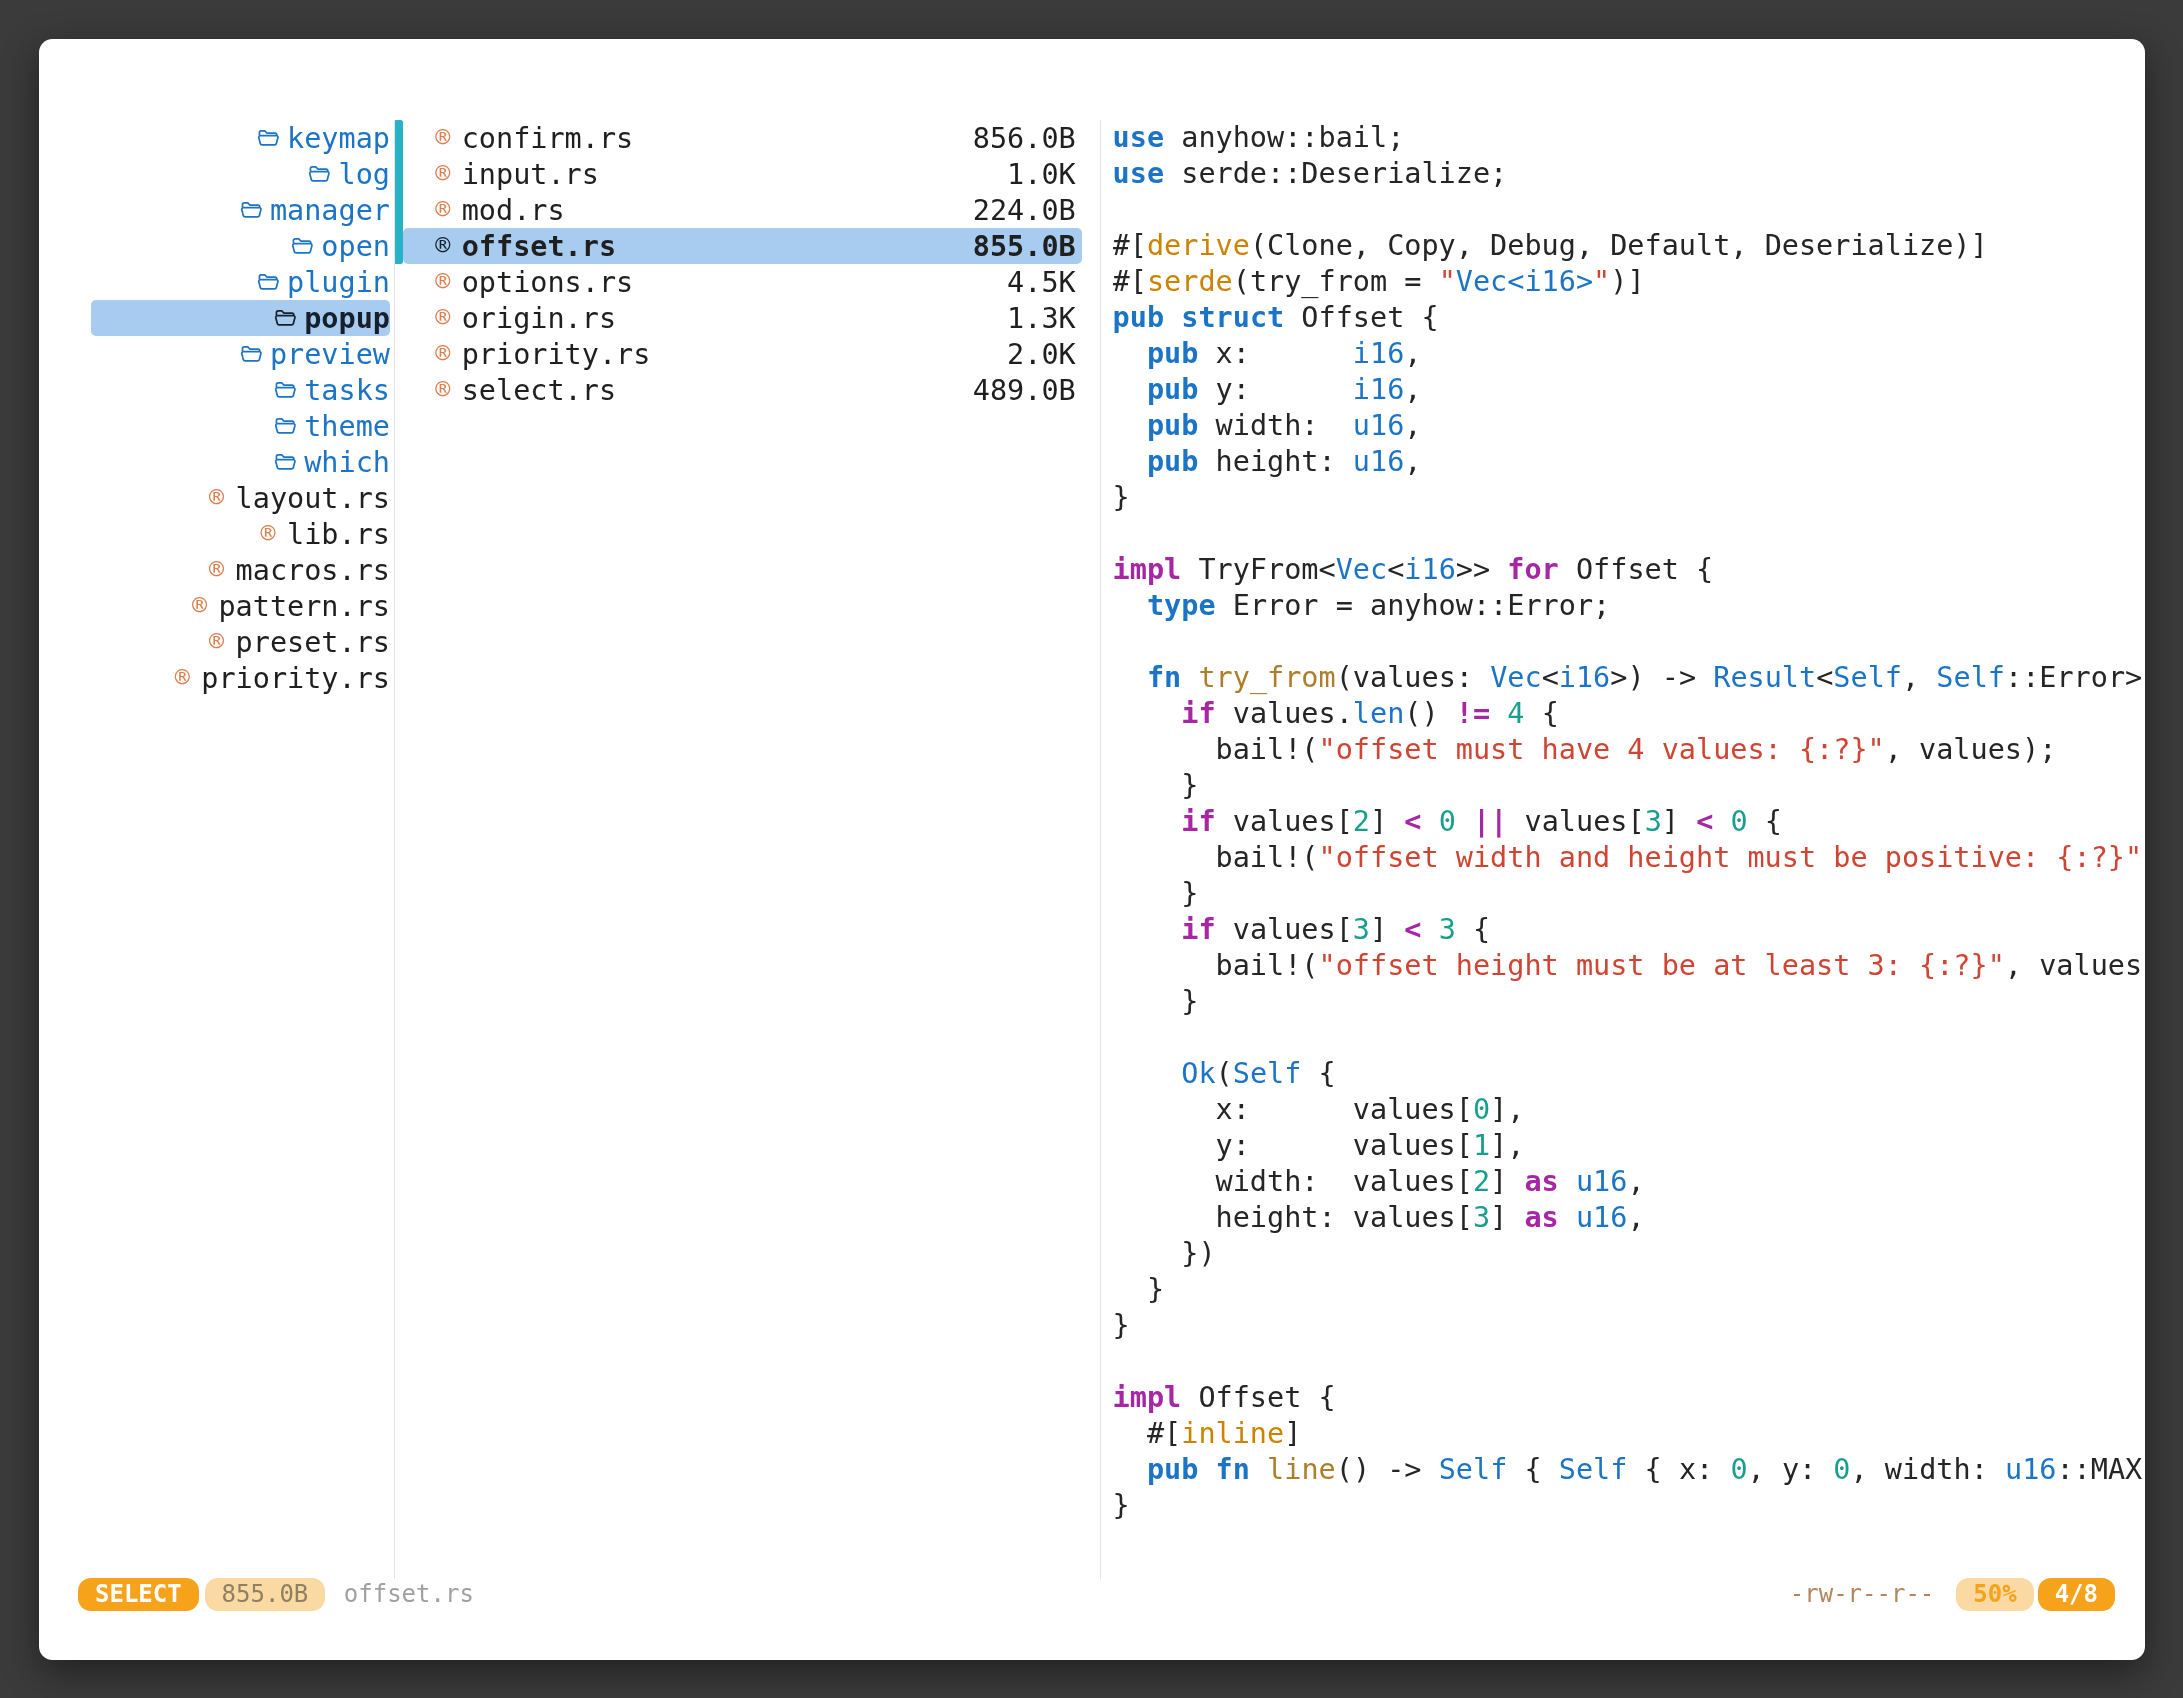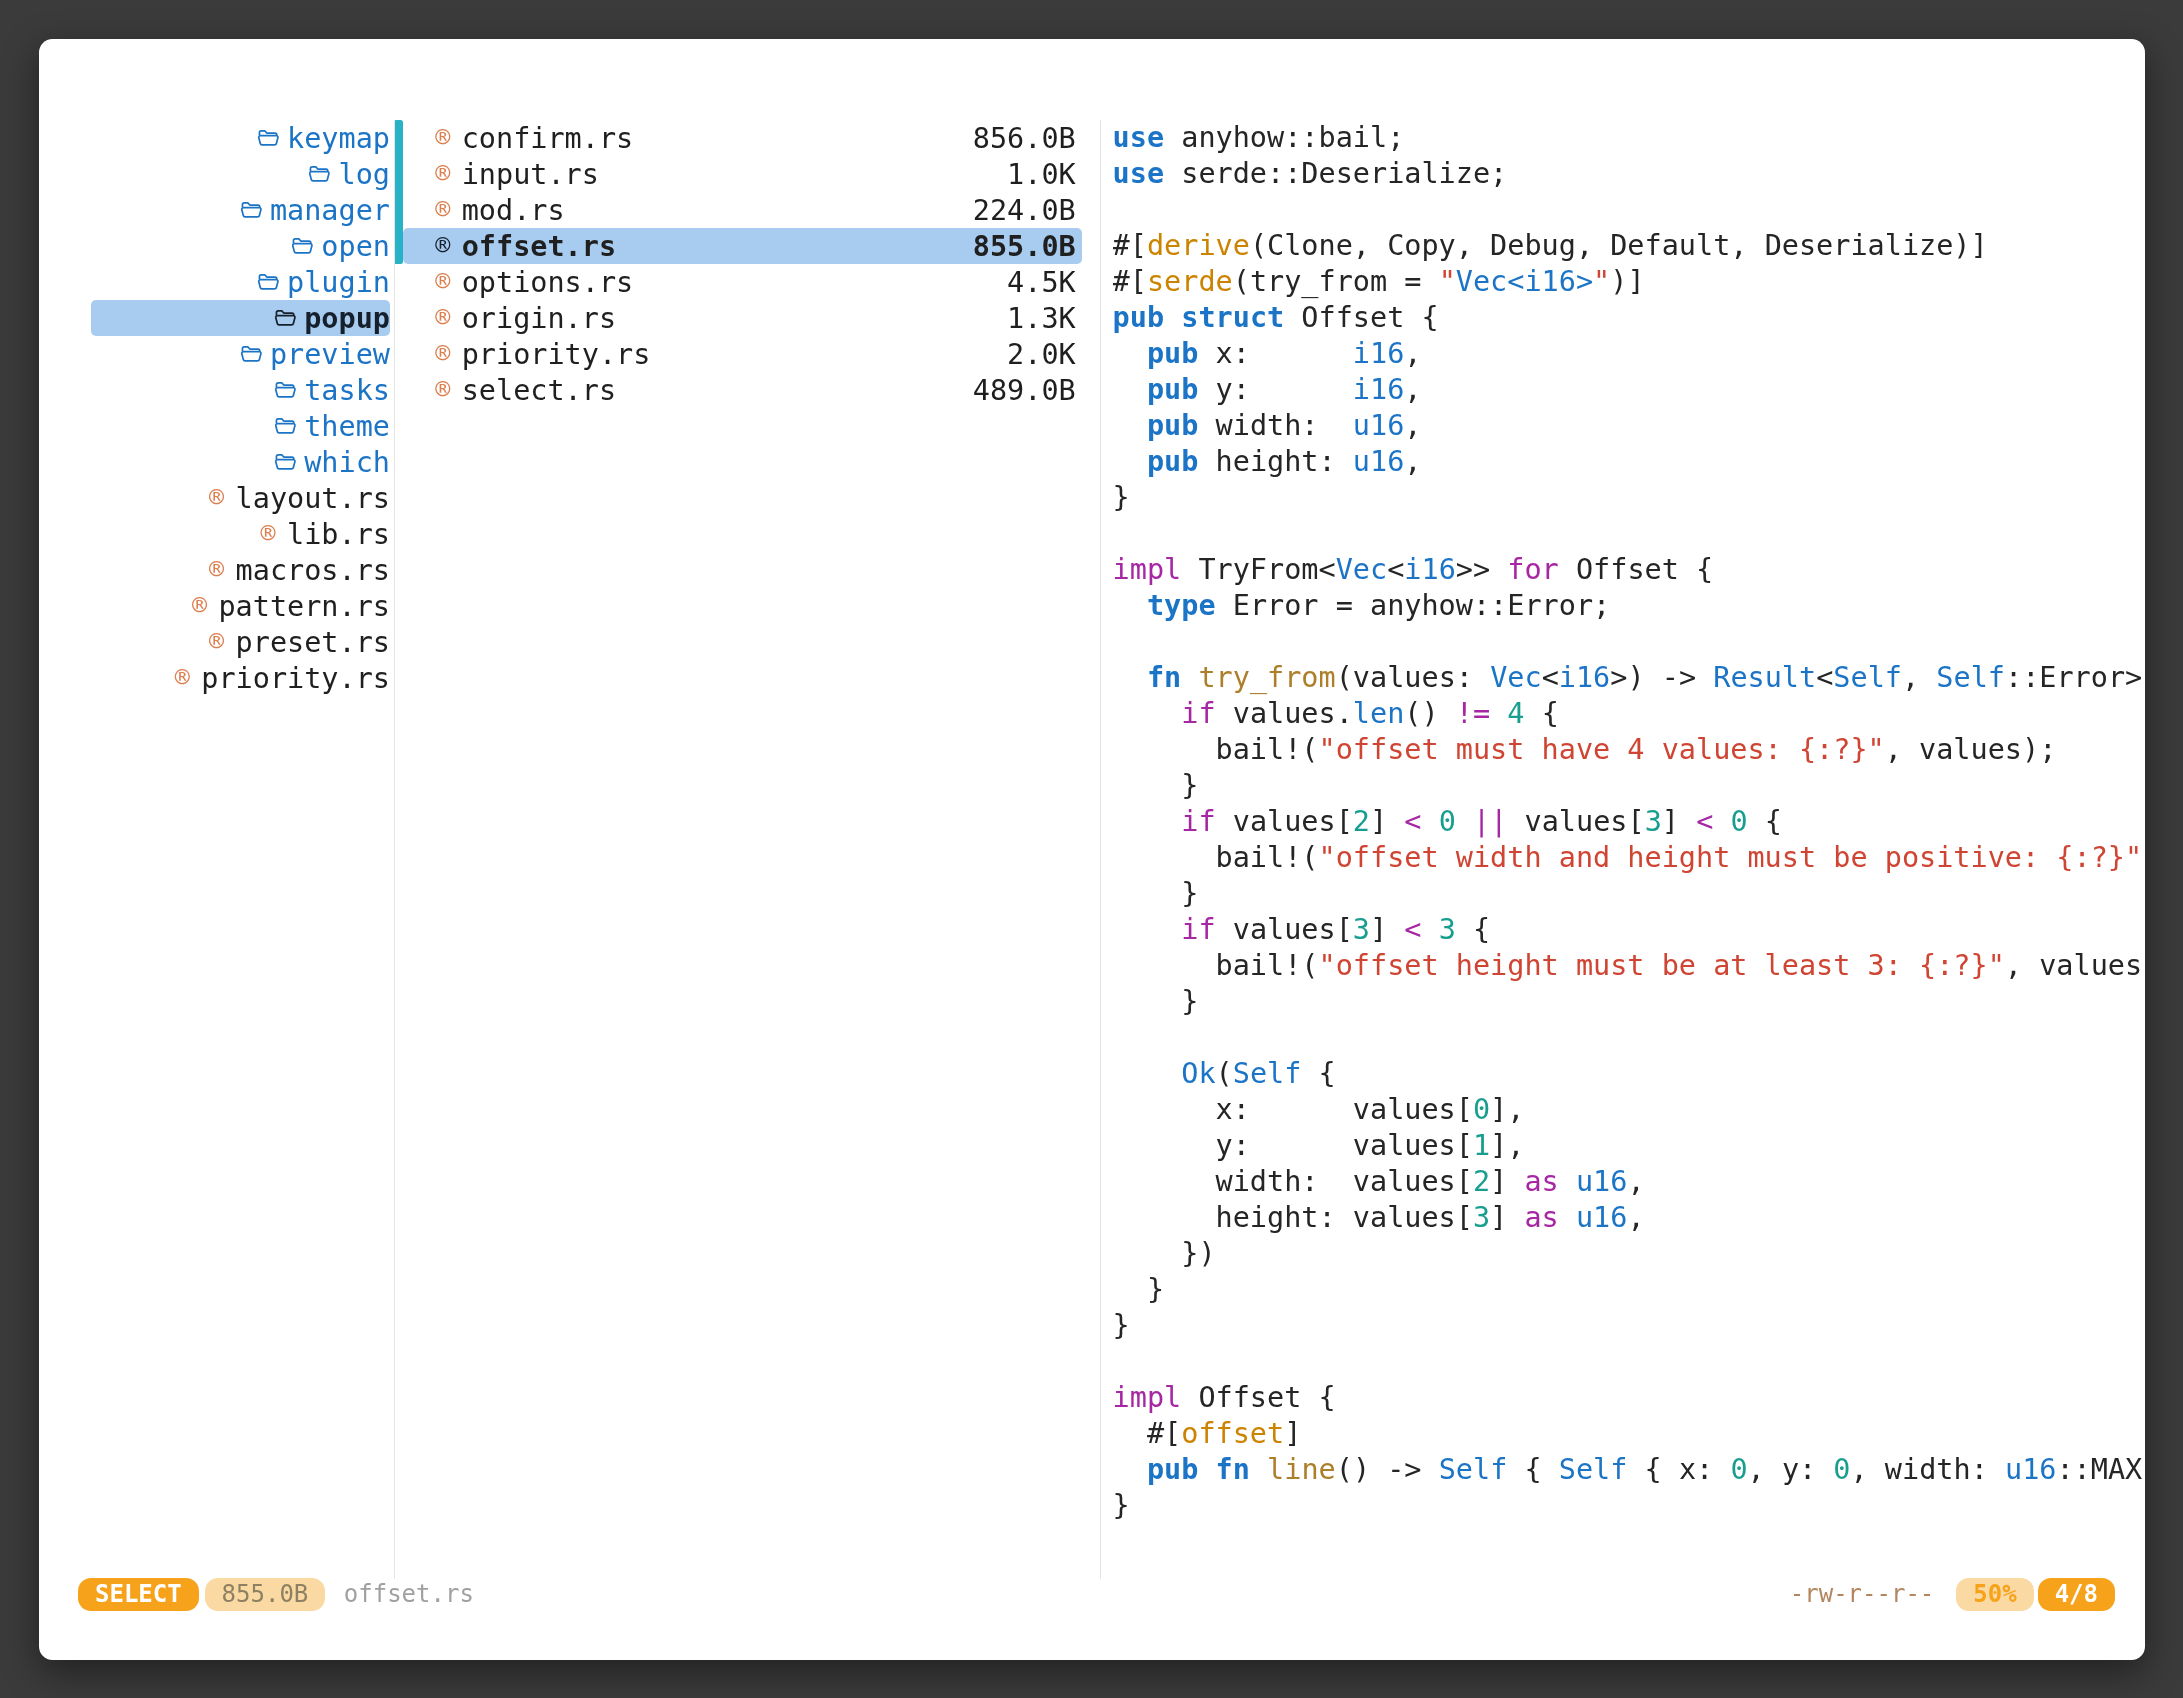--- a/index.html
+++ b/index.html
@@ -42,21 +42,21 @@
   .mid-scrollbar {
     position:absolute; left:-0.8px; top:0; width:8.4px; height:144px;
     background: var(--cyan, #28b2c8); border-radius:2.5px; z-index:3;
   }
 
   
   .code-line { height:36px; line-height:36px; font-size:28.5px; white-space:pre; overflow:hidden; }
   .tok-p { color:#252525; }
   .tok-k { color: var(--blue, #1b74c5); font-weight:bold; }
   .tok-t { color: var(--blue, #1b74c5); }
-  .tok-c { color: var(--purple, #a626a4); font-weight:normal;margin-top:16px; }
+  .tok-c { color: var(--purple, #a626a4); font-weight:bold;margin-top:16px; }
   .tok-a { color: var(--attr, #cc8400); }
   .tok-s { color: var(--str, #cf4432); }
   .tok-n { color: var(--num, #189e8e); }
   .tok-f { color: var(--fngold, #ad7f2a); }
 
   
   .statusbar {
     position:absolute; left:39px; right:30px; bottom:49px; height:34px;
     display:flex; justify-content:space-between; align-items:center;
     font-size:24px;
@@ -168,21 +168,21 @@
       <div class="code-line"><span class="tok-p">    </span><span class="tok-t">Ok</span><span class="tok-p">(</span><span class="tok-t">Self</span><span class="tok-p"> {</span></div>
       <div class="code-line"><span class="tok-p">      x:      values[</span><span class="tok-n">0</span><span class="tok-p">],</span></div>
       <div class="code-line"><span class="tok-p">      y:      values[</span><span class="tok-n">1</span><span class="tok-p">],</span></div>
       <div class="code-line"><span class="tok-p">      width:  values[</span><span class="tok-n">2</span><span class="tok-p">] </span><span class="tok-c">as</span><span class="tok-p"> </span><span class="tok-t">u16</span><span class="tok-p">,</span></div>
       <div class="code-line"><span class="tok-p">      height: values[</span><span class="tok-n">3</span><span class="tok-p">] </span><span class="tok-c">as</span><span class="tok-p"> </span><span class="tok-t">u16</span><span class="tok-p">,</span></div>
       <div class="code-line"><span class="tok-p">    })</span></div>
       <div class="code-line"><span class="tok-p">  }</span></div>
       <div class="code-line"><span class="tok-p">}</span></div>
       <div class="code-line"></div>
       <div class="code-line"><span class="tok-c">impl</span><span class="tok-p"> Offset {</span></div>
-      <div class="code-line"><span class="tok-p">  #[</span><span class="tok-a">offset</span><span class="tok-p">]</span></div>
+      <div class="code-line"><span class="tok-p">  #[</span><span class="tok-a">inline</span><span class="tok-p">]</span></div>
       <div class="code-line"><span class="tok-p">  </span><span class="tok-k">pub</span><span class="tok-p"> </span><span class="tok-k">fn</span><span class="tok-p"> </span><span class="tok-f">line</span><span class="tok-p">() -&gt; </span><span class="tok-t">Self</span><span class="tok-p"> { </span><span class="tok-t">Self</span><span class="tok-p"> { x: </span><span class="tok-n">0</span><span class="tok-p">, y: </span><span class="tok-n">0</span><span class="tok-p">, width: </span><span class="tok-t">u16</span><span class="tok-p">::MAX, height: </span></div>
       <div class="code-line"><span class="tok-p">}</span></div>
     </div>
 
   <div class="statusbar">
     <div class="sb-left">
       <span class="chip chip-mode">SELECT</span>
       <span class="chip chip-size">855.0B</span>
       <span class="sb-filename">offset.rs</span>
     </div>

